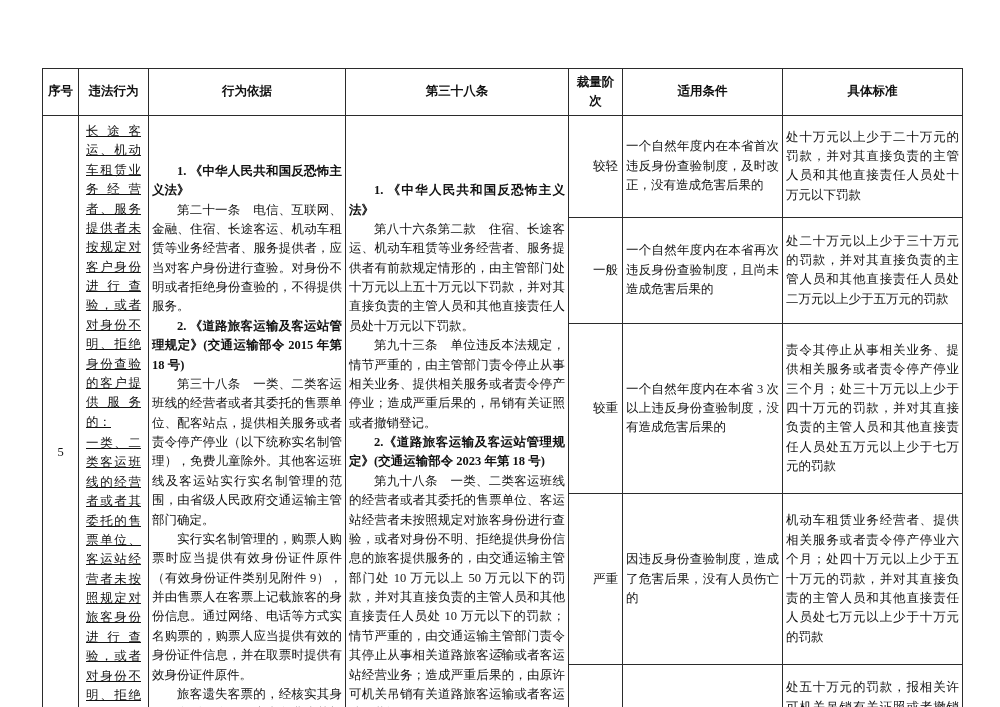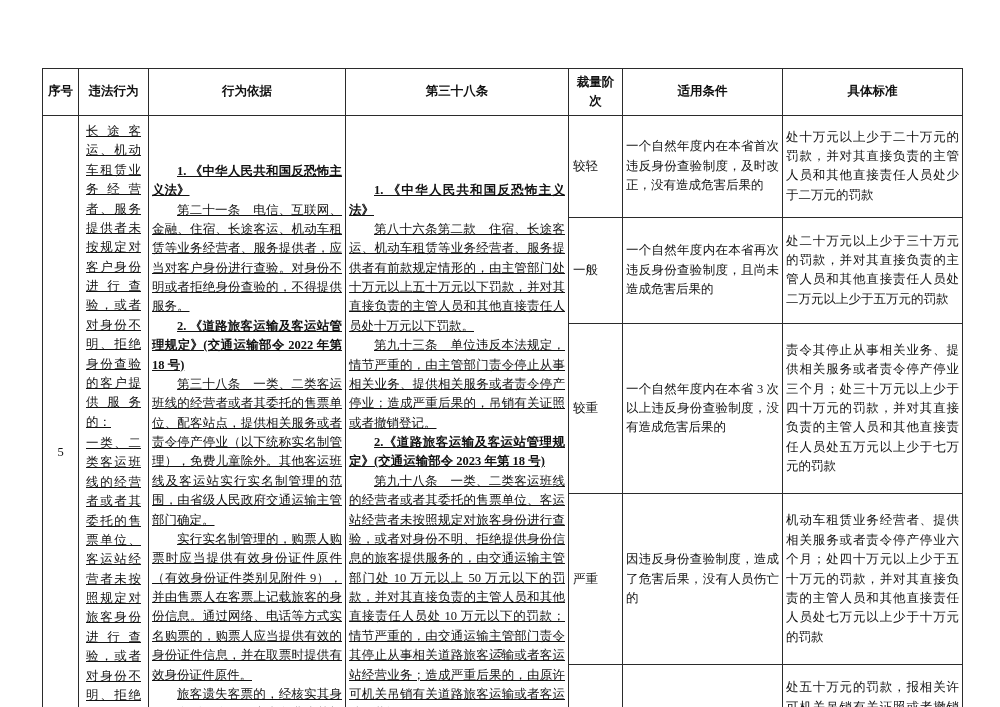--- a/index.html
+++ b/index.html
@@ -27,23 +27,23 @@
   }
   tr.r1{height:80px;}
   tr.r2{height:90px;}
   tr.r3{height:123px;}
   tr.r4{height:122px;}
   tr.r5{height:105px;}
   td.serial{text-align:center;}
   td.violation{padding:4px 5px;vertical-align:top;}
   td.violation p{margin:2px;text-align:justify;text-justify:inter-character;text-decoration:underline;}
   td.basis{vertical-align:middle;}
-  td.basis p{margin:0;text-indent:2em;text-align:justify;text-justify:inter-character;text-decoration:underline;}
+  td.basis p{margin:0;text-indent:2em;text-align:justify;text-justify:inter-character;}
   td.basis p.bold{font-weight:bold;}
-  td.level{text-align:left;padding:2px 4px;}
+  td.level{text-align:right;padding:2px 4px;}
   td.cond p,td.std p{margin:0;text-align:justify;text-justify:inter-character;}
   .pageno{
     position:absolute;left:0;width:1000px;top:645px;
     text-align:center;font-size:13px;color:#222;
   }
 </style>
 </head>
 <body>
 
 <div class="page">
@@ -72,38 +72,38 @@
     <tbody>
       <tr class="r1">
         <td class="serial" rowspan="5">5</td>
         <td class="violation" rowspan="5">
           <p>长途客运、机动车租赁业务经营者、服务提供者未按规定对客户身份进行查验，或者对身份不明、拒绝身份查验的客户提供服务的：</p>
           <p>一类、二类客运班线的经营者或者其委托的售票单位、客运站经营者未按照规定对旅客身份进行查验，或者对身份不明、拒绝提供身份信息的旅客提供服务</p>
         </td>
         <td class="basis" rowspan="5">
           <p class="bold">1. 《中华人民共和国反恐怖主义法》</p>
           <p>第二十一条　电信、互联网、金融、住宿、长途客运、机动车租赁等业务经营者、服务提供者，应当对客户身份进行查验。对身份不明或者拒绝身份查验的，不得提供服务。</p>
-          <p class="bold">2. 《道路旅客运输及客运站管理规定》(交通运输部令 2022 年第 18 号)</p>
+          <p class="bold">2. 《道路旅客运输及客运站管理规定》(交通运输部令 2015 年第 18 号)</p>
           <p>第三十八条　一类、二类客运班线的经营者或者其委托的售票单位、配客站点，提供相关服务或者责令停产停业（以下统称实名制管理），免费儿童除外。其他客运班线及客运站实行实名制管理的范围，由省级人民政府交通运输主管部门确定。</p>
           <p>实行实名制管理的，购票人购票时应当提供有效身份证件原件（有效身份证件类别见附件 9），并由售票人在客票上记载旅客的身份信息。通过网络、电话等方式实名购票的，购票人应当提供有效的身份证件信息，并在取票时提供有效身份证件原件。</p>
           <p>旅客遗失客票的，经核实其身份信息后，售票人应当免费为其补办客票。</p>
         </td>
         <td class="basis" rowspan="5">
           <p class="bold">1. 《中华人民共和国反恐怖主义法》</p>
           <p>第八十六条第二款　住宿、长途客运、机动车租赁等业务经营者、服务提供者有前款规定情形的，由主管部门处十万元以上五十万元以下罚款，并对其直接负责的主管人员和其他直接责任人员处十万元以下罚款。</p>
           <p>第九十三条　单位违反本法规定，情节严重的，由主管部门责令停止从事相关业务、提供相关服务或者责令停产停业；造成严重后果的，吊销有关证照或者撤销登记。</p>
           <p class="bold">2.《道路旅客运输及客运站管理规定》(交通运输部令 2023 年第 18 号)</p>
           <p>第九十八条　一类、二类客运班线的经营者或者其委托的售票单位、客运站经营者未按照规定对旅客身份进行查验，或者对身份不明、拒绝提供身份信息的旅客提供服务的，由交通运输主管部门处 10 万元以上 50 万元以下的罚款，并对其直接负责的主管人员和其他直接责任人员处 10 万元以下的罚款；情节严重的，由交通运输主管部门责令其停止从事相关道路旅客运输或者客运站经营业务；造成严重后果的，由原许可机关吊销有关道路旅客运输或者客运站经营许可证件。</p>
         </td>
         <td class="level">较轻</td>
         <td class="cond">
             <p>一个自然年度内在本省首次违反身份查验制度，及时改正，没有造成危害后果的</p>
           </td>
         <td class="std">
-            <p>处十万元以上少于二十万元的罚款，并对其直接负责的主管人员和其他直接责任人员处少于二万元的罚款</p>
+            <p>处十万元以上少于二十万元的罚款，并对其直接负责的主管人员和其他直接责任人员处十万元以下罚款</p>
           </td>
       </tr>
       <tr class="r2">
         <td class="level">一般</td>
         <td class="cond">
             <p>一个自然年度内在本省再次违反身份查验制度，且尚未造成危害后果的</p>
           </td>
         <td class="std">
             <p>处二十万元以上少于三十万元的罚款，并对其直接负责的主管人员和其他直接责任人员处二万元以上少于五万元的罚款</p>
           </td>

